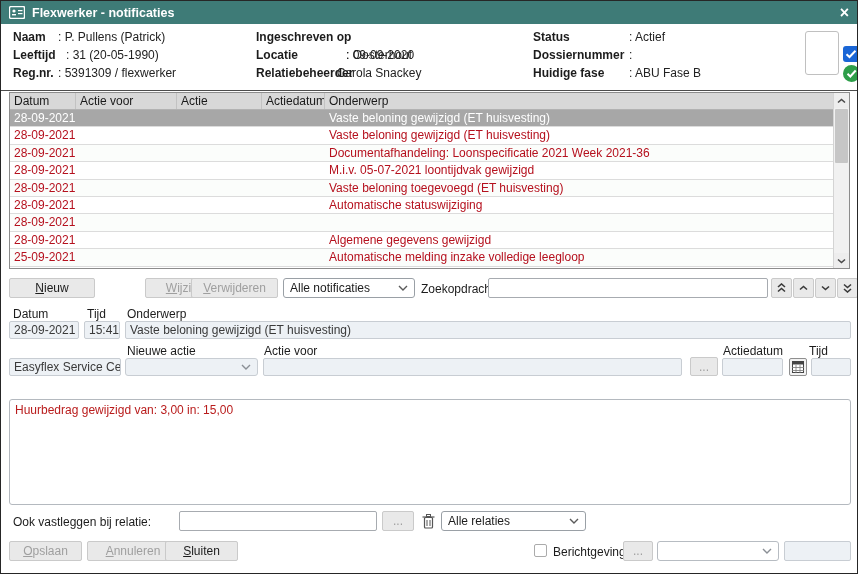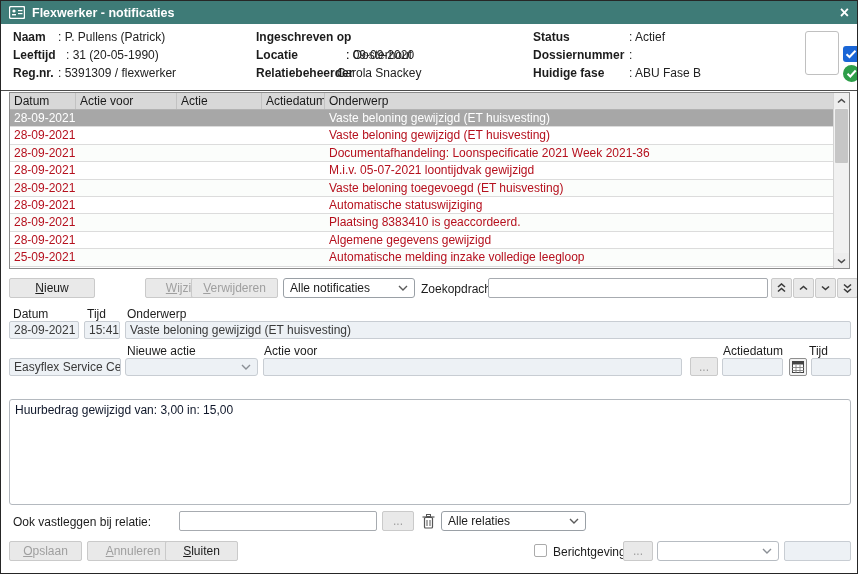--- a/index.html
+++ b/index.html
@@ -63,21 +63,21 @@
             color:#1c1c1c; cursor:pointer; }
   .select .chev { margin-left:auto; display:flex; align-items:center; }
   .select.pale { background:#edf1f5; border-color:#c8cdd3; cursor:default; }
   .flabel { position:absolute; color:#1c1c1c; white-space:nowrap; }
   .navbtn { position:absolute; top:277px; width:21px; height:20px; background:#e9e9e9;
             border:1px solid #cacaca; border-radius:2px; display:flex; align-items:center;
             justify-content:center; cursor:pointer; }
   .iconbtn { position:absolute; display:flex; align-items:center; justify-content:center; }
   textarea.detail { position:absolute; left:8px; top:398px; width:842px; height:106px;
             background:#fff; border:1px solid #b4b9bf; border-radius:3px; resize:none;
-            font-family:"Liberation Sans", sans-serif; font-size:12px; color:#0f172a;
+            font-family:"Liberation Sans", sans-serif; font-size:12px; color:#b91c1c;
             padding:3px 5px; }
   .checkbox { position:absolute; width:13px; height:13px; background:#fff;
               border:1px solid #ababab; border-radius:2px; cursor:pointer; }
 </style>
 </head>
 <body>
 
 <div id="dialog">
 
   <div class="titlebar">
@@ -180,21 +180,20 @@
         <div class="td c1"></div>
         <div class="td c2"></div>
         <div class="td c3"></div>
         <div class="td c4">Automatische statuswijziging</div>
       </div>
       <div class="trow">
         <div class="td c0">28-09-2021</div>
         <div class="td c1"></div>
         <div class="td c2"></div>
         <div class="td c3"></div>
-        <div class="td c4">Plaatsing 8383410 is geaccordeerd.</div>
       </div>
       <div class="trow">
         <div class="td c0">28-09-2021</div>
         <div class="td c1"></div>
         <div class="td c2"></div>
         <div class="td c3"></div>
         <div class="td c4">Algemene gegevens gewijzigd</div>
       </div>
       <div class="trow">
         <div class="td c0">25-09-2021</div>

